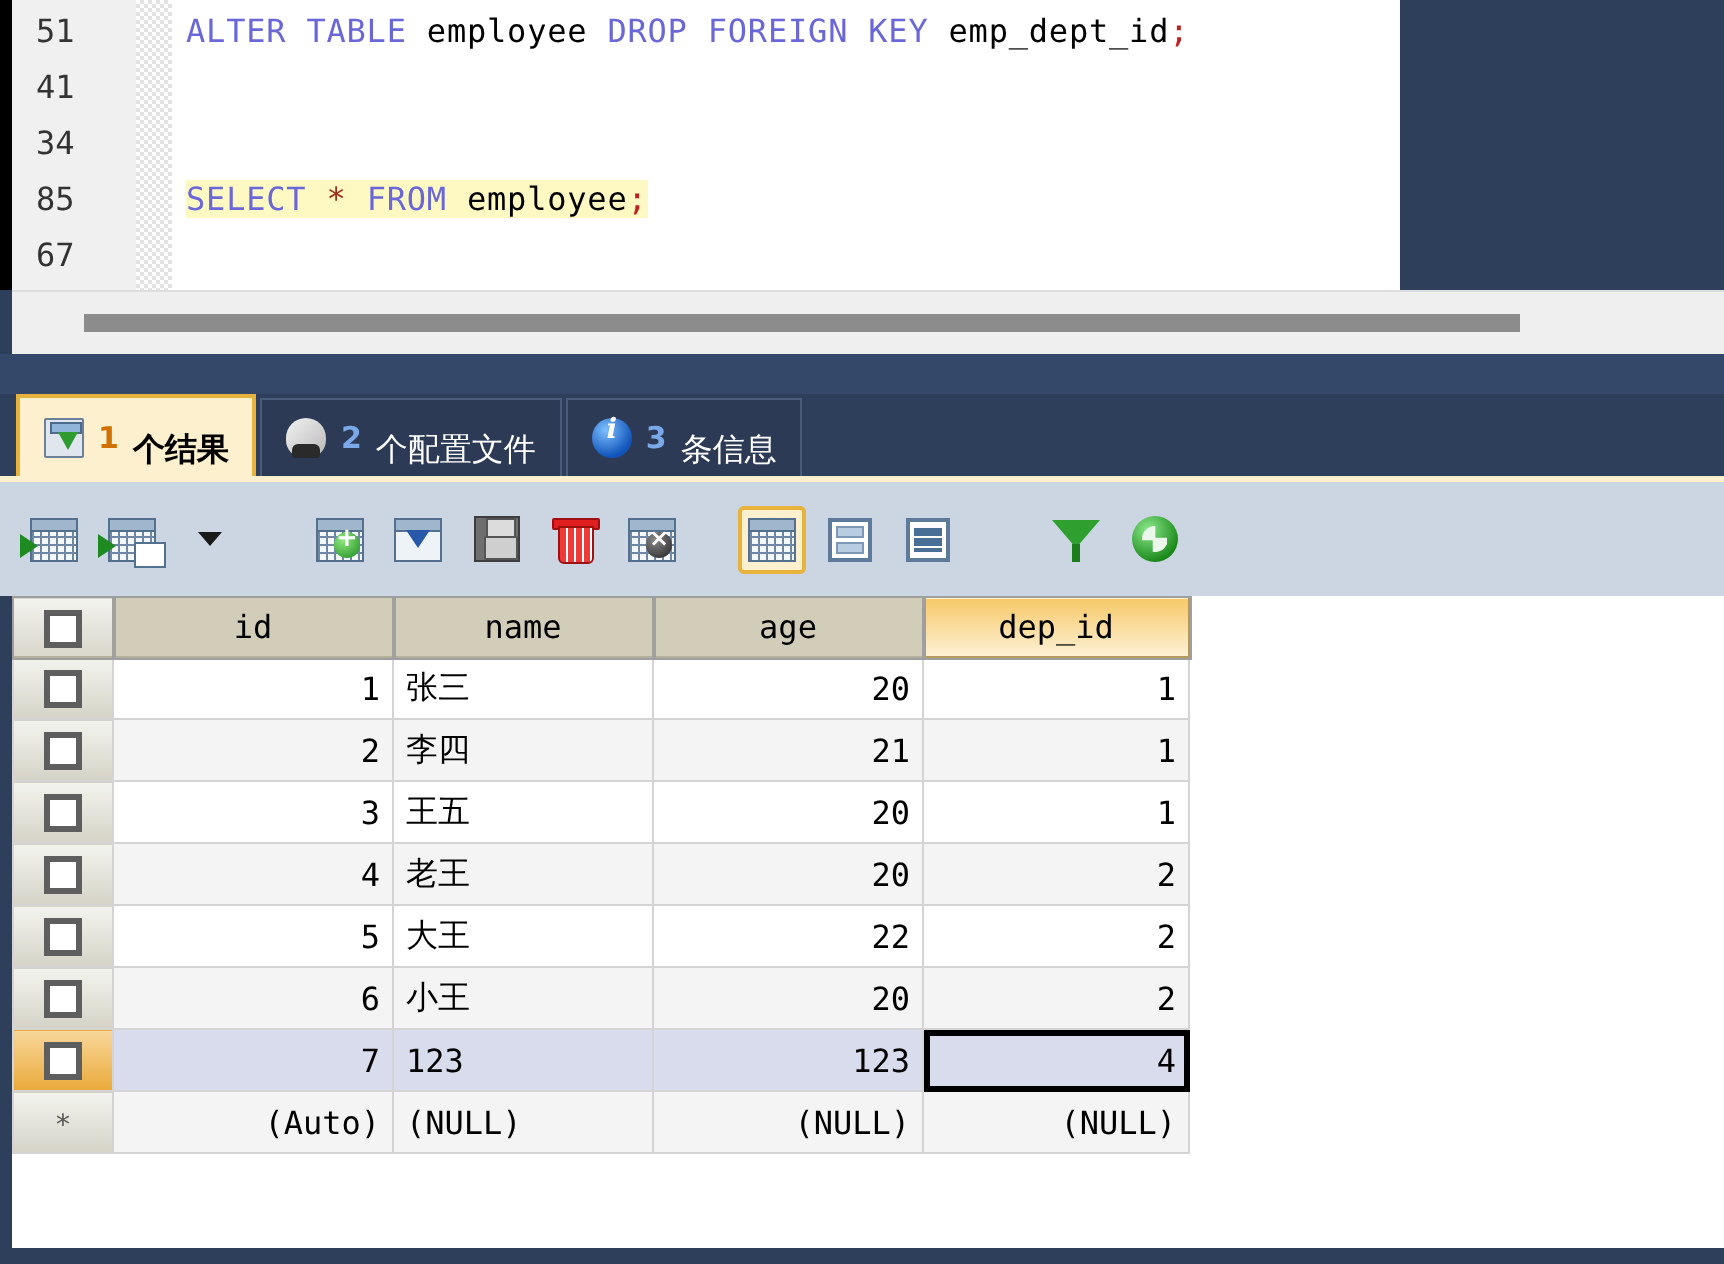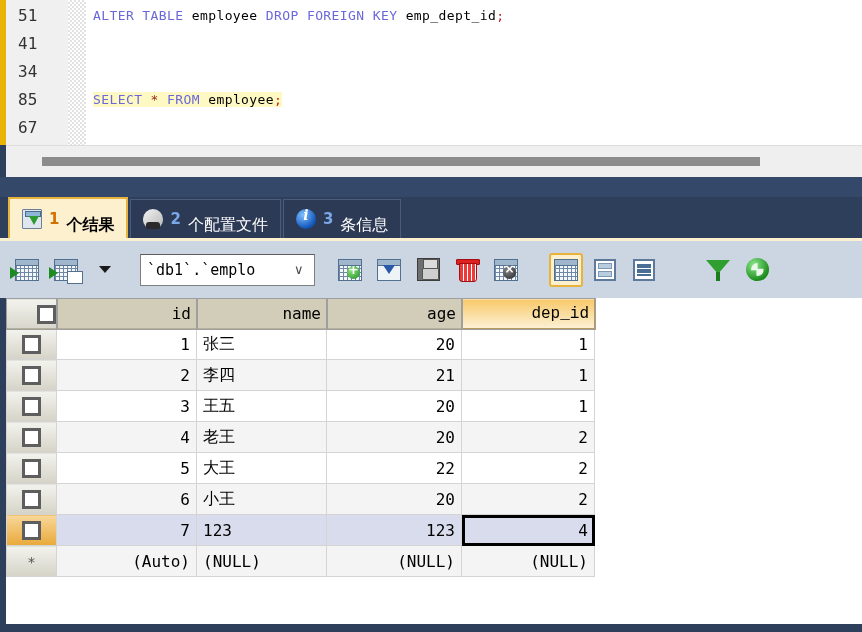--- a/index.html
+++ b/index.html
@@ -6,23 +6,23 @@
   html, body {
     width: 862px; height: 632px;
     overflow: hidden;
     background: #2e3f5c;
     font-family: "DejaVu Sans Mono", monospace;
   }
 
   
   .editor-pane {
     position: absolute; left: 0; top: 0;
-    width: 862px; height: 145px;
+    width: 700px; height: 145px;
     background: #ffffff;
-    border-left: 6px solid #eab308;
+    border-left: 6px solid #000000;
     display: flex;
     justify-content: space-between;
   }
   .gutter {
     width: 62px; height: 100%;
     background: #f0f0f0;
     flex: 0 0 62px;
     padding-top: 2px;
   }
   .gutter-line {
@@ -42,21 +42,21 @@
   .code-area {
     flex: 1 1 auto; height: 100%;
     padding-top: 2px;
     position: relative;
     background: #ffffff;
   }
   .code-line {
     height: 28px; line-height: 28px;
     white-space: pre;
     font-family: "DejaVu Sans Mono", monospace;
-    font-size: 13px;
+    font-size: 16px;
     letter-spacing: 0.4px;
     padding-left: 7px;
     color: #000000;
   }
   .kw { color: #6a68d8; }
   .op-star { color: #a03020; }
   .semi { color: #c02020; }
   .sel-bg { background: #fef9c3; }
 
   
@@ -341,31 +341,30 @@
   table.grid col.c-id { width: 140px; }
   table.grid col.c-name { width: 130px; }
   table.grid col.c-age { width: 135px; }
   table.grid col.c-dep { width: 133px; }
 
   table.grid th {
     height: 30px;
     background: #d2cdb8;
     border: 1px solid #b5b09c;
     border-top: 1px solid #ffffff;
-    text-align: right;
+    text-align: center;
     padding: 0 5px;
     font-weight: normal;
     color: #000;
     outline: 1px solid #9f9f9f;
     outline-offset: 0;
   }
   table.grid th.hdr-sel {
     background: linear-gradient(to bottom, #f7c969, #fdf1d6);
     border: 1px solid #b59a5c;
-    font-family: Liberation Mono, monospace;
   }
   table.grid th.chk-h {
     background: linear-gradient(to bottom, #f3f3ee, #d8d6cb);
     padding: 0;
   }
   table.grid td {
     height: 31px;
     border: 1px solid #d4d4d4;
     padding: 0 6px;
     color: #000;
@@ -476,24 +475,20 @@
       <span class="win-overlay"></span>
     </span>
   </div>
 
   <div class="tb-btn">
     <span class="caret"></span>
   </div>
 
   <div class="gap-s"></div>
 
-  <div class="tbl-select">
-    <span class="txt">`db1`.`emplo</span>
-    <span class="chev">∨</span>
-  </div>
 
   <div class="gap-s"></div>
 
   <div class="tb-btn">
     <span class="gico">
       <span class="badge green"></span>
     </span>
   </div>
 
   <div class="tb-btn">

